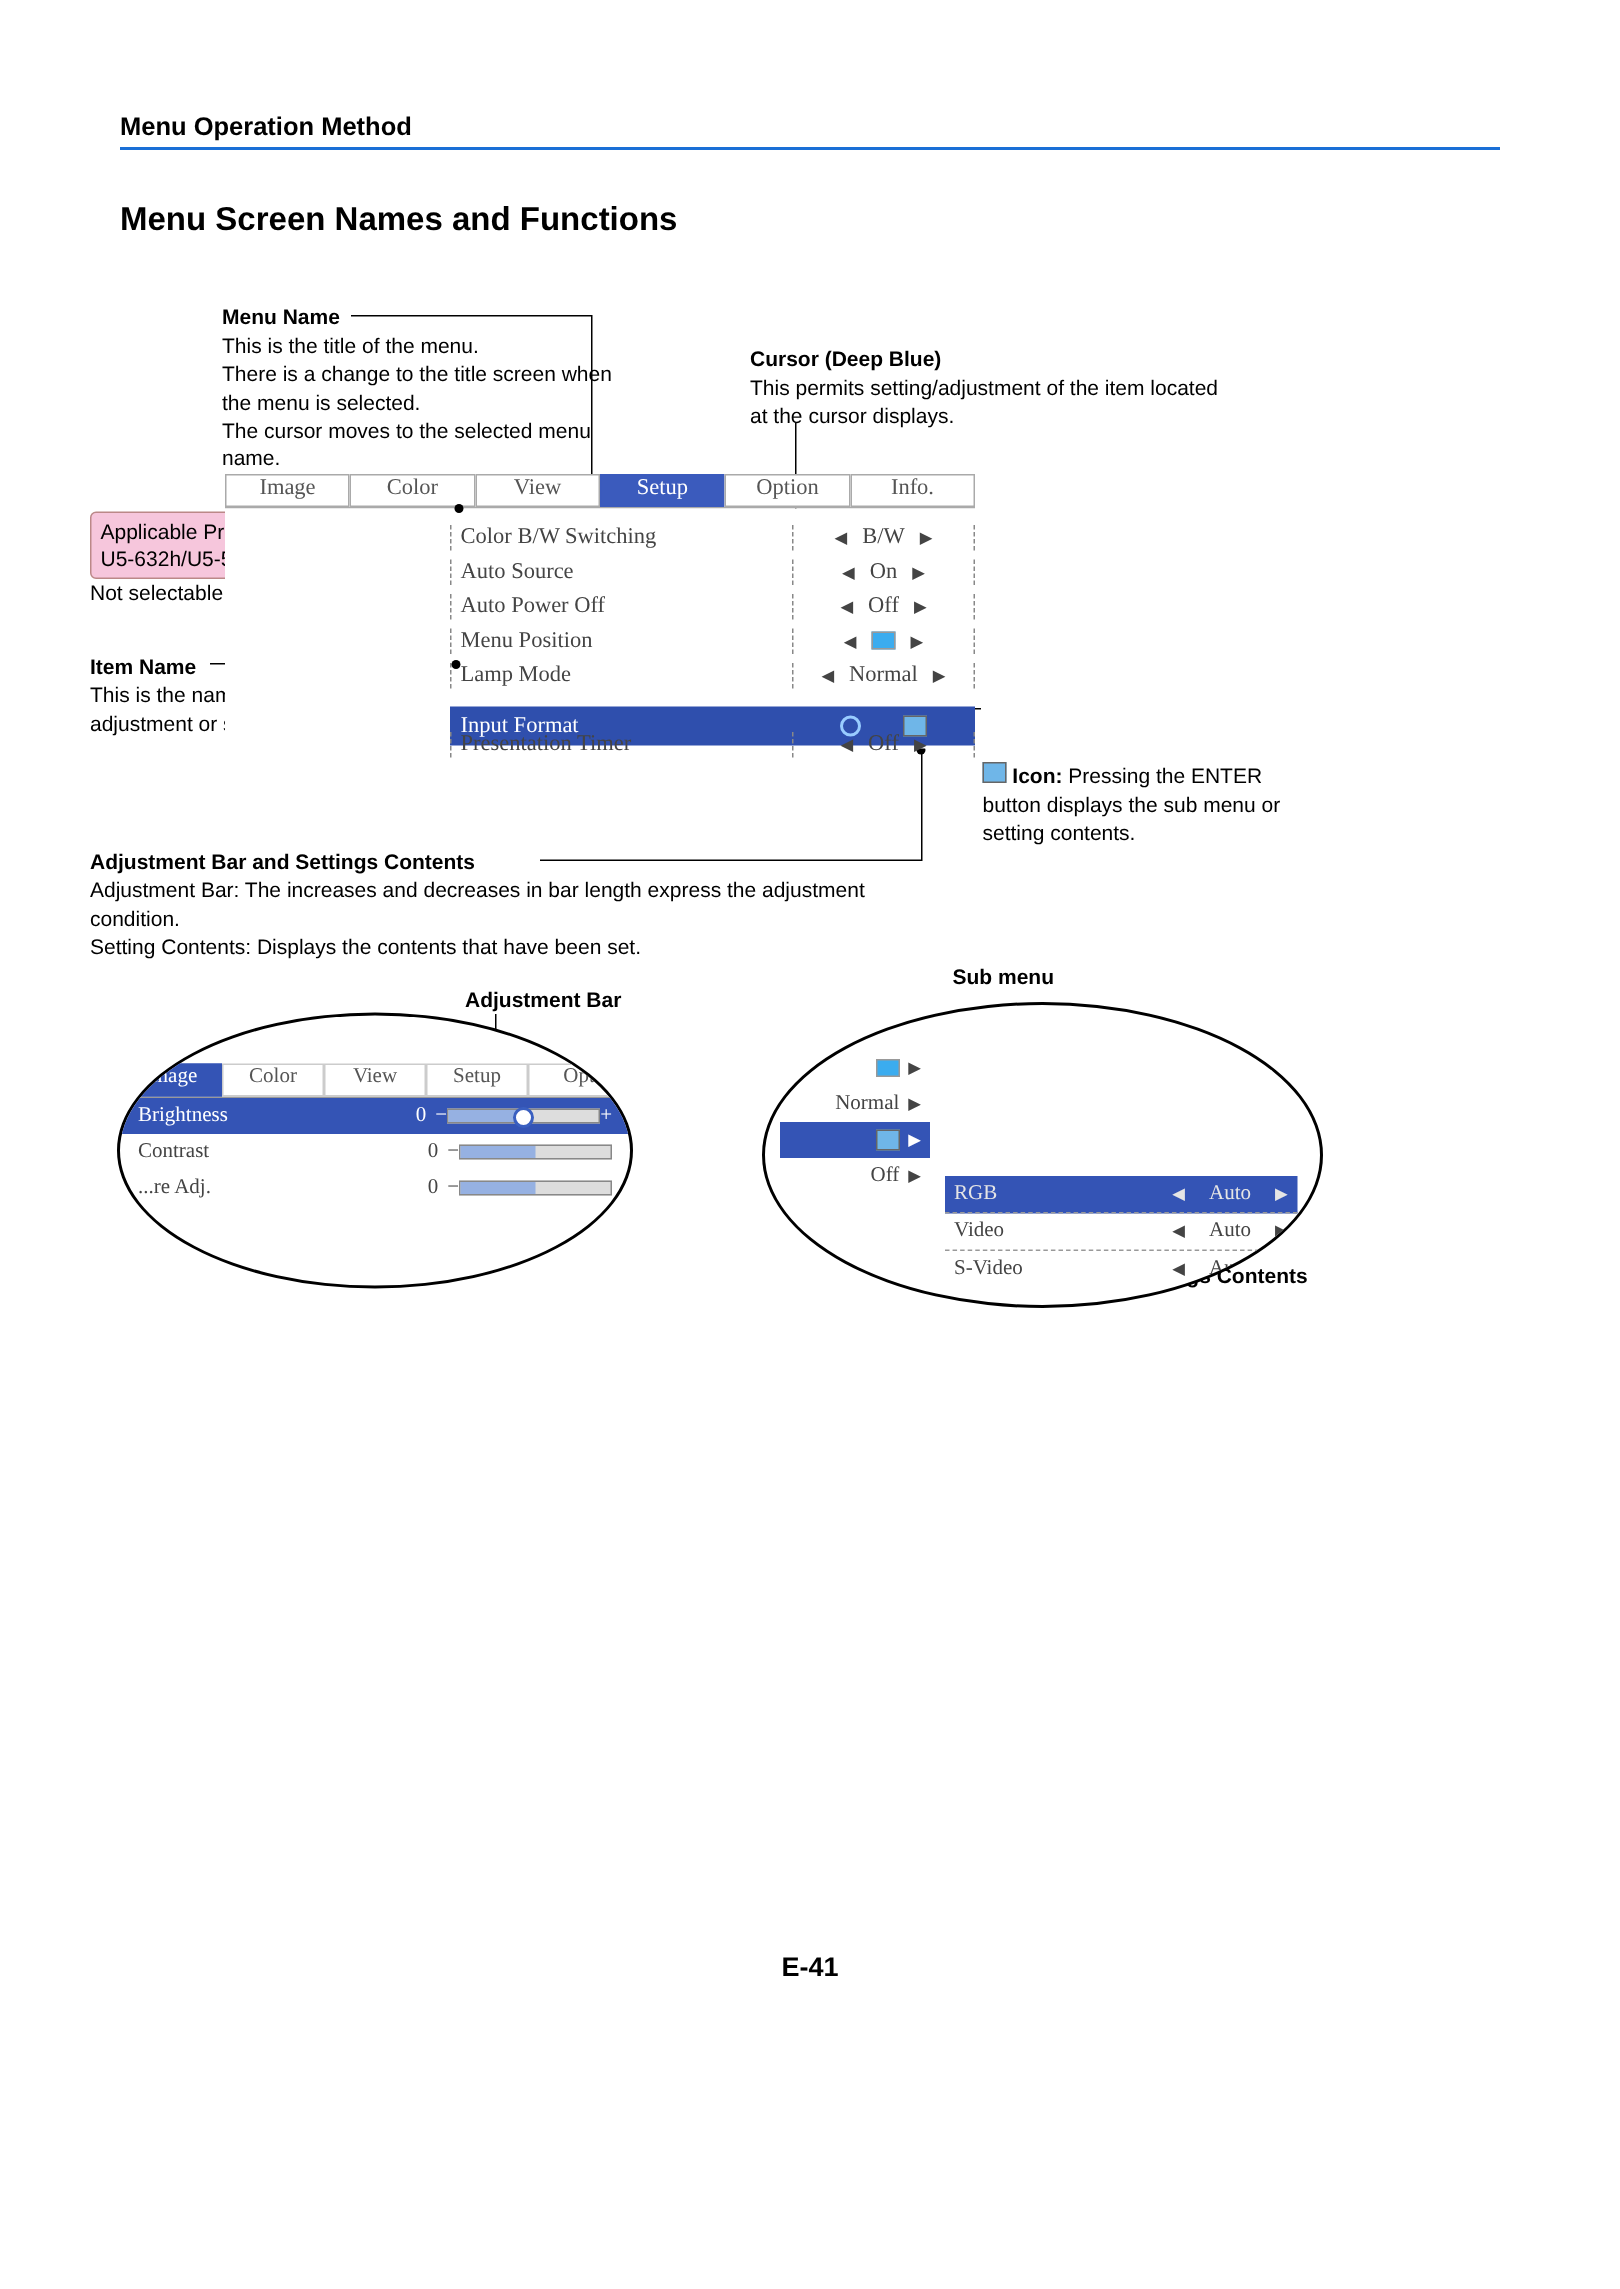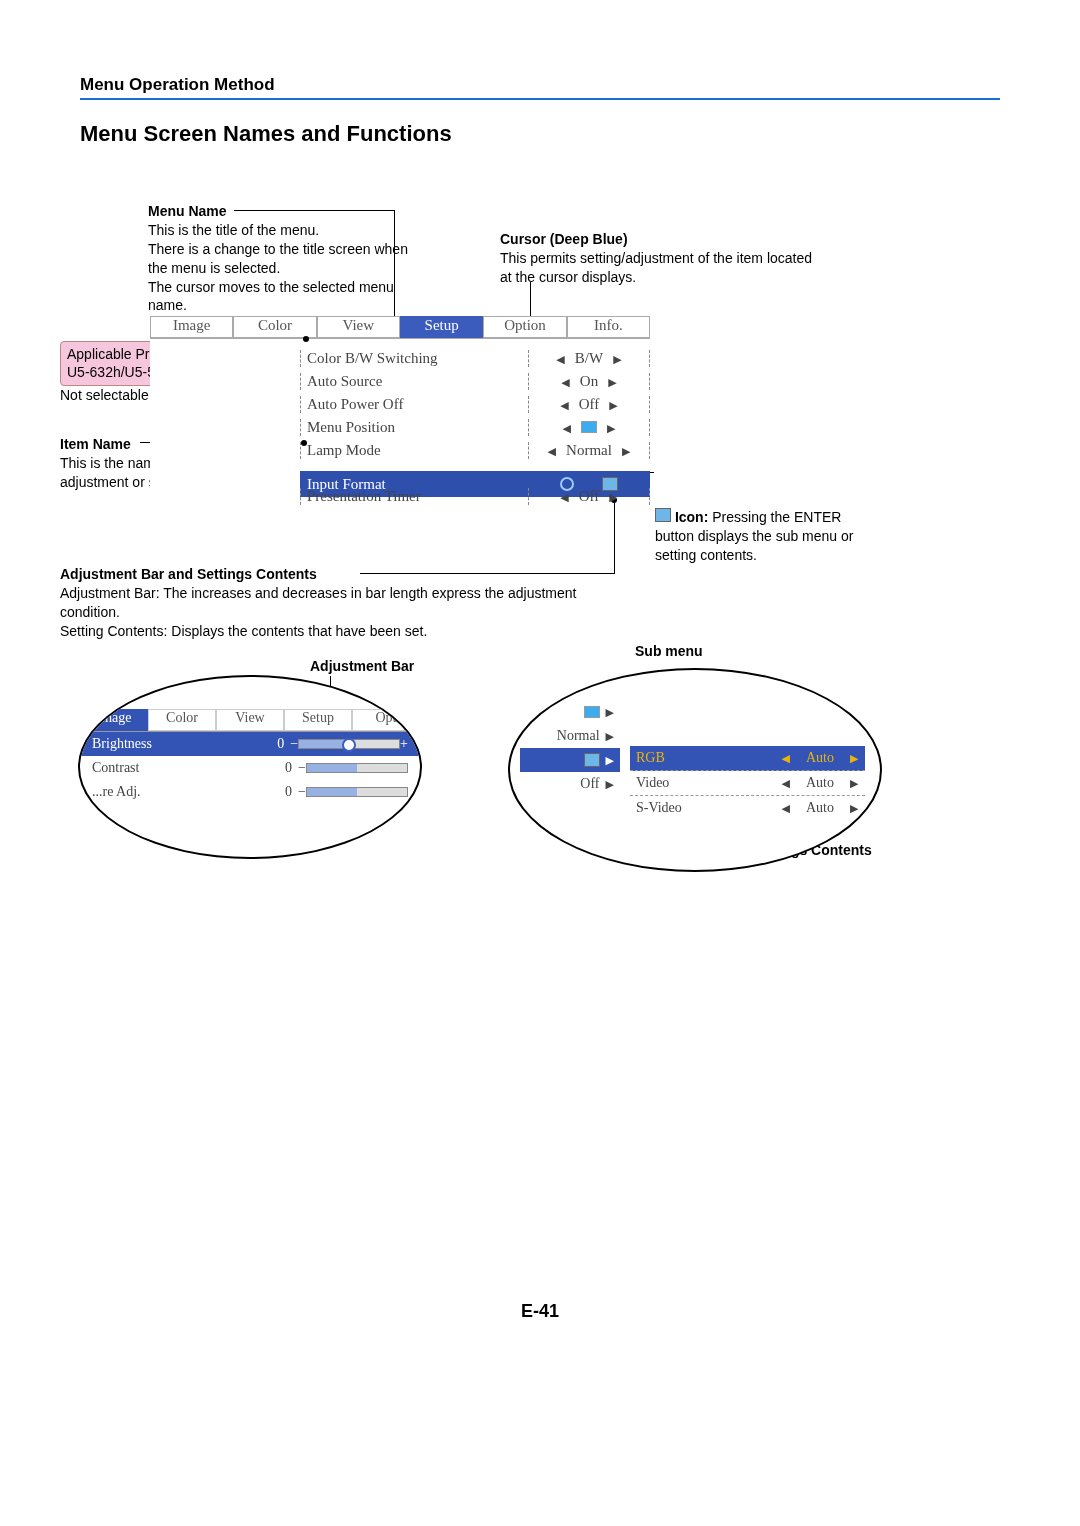--- a/index.html
+++ b/index.html
@@ -26,21 +26,21 @@
     position: absolute;
     left: 80px;
     top: 98px;
     width: 920px;
     height: 2px;
     background: #1a6fd6;
   }
   .heading {
     position: absolute;
     left: 80px;
-    top: 121px;
+    top: 133px;
     font-weight: bold;
     font-size: 22px;
     text-align: right;
   }
   .pagefoot {
     position: absolute;
     bottom: 16px;
     left: 0;
     width: 1080px;
     text-align: center;
@@ -278,21 +278,22 @@
   .zr-right .rr {
     height: 24px;
     display: flex;
     align-items: center;
     font-size: 14px;
     color: #444;
     border-bottom: 1px dashed #999;
   }
   .zr-right .rr.sel {
     background: #3454b5;
-    color: #eab308;
+    color: #e5e5e5;
+    margin-top: 38px;
   }
   .zr-right .rr .n { flex: 1; padding-left: 6px; }
   .zr-right .rr .v { width: 90px; display:flex; justify-content:center; gap:16px; align-items:flex-end; }
 </style>
 </head>
 <body>
 
 <div class="page">
 
   <div class="header">Menu Operation Method</div>

